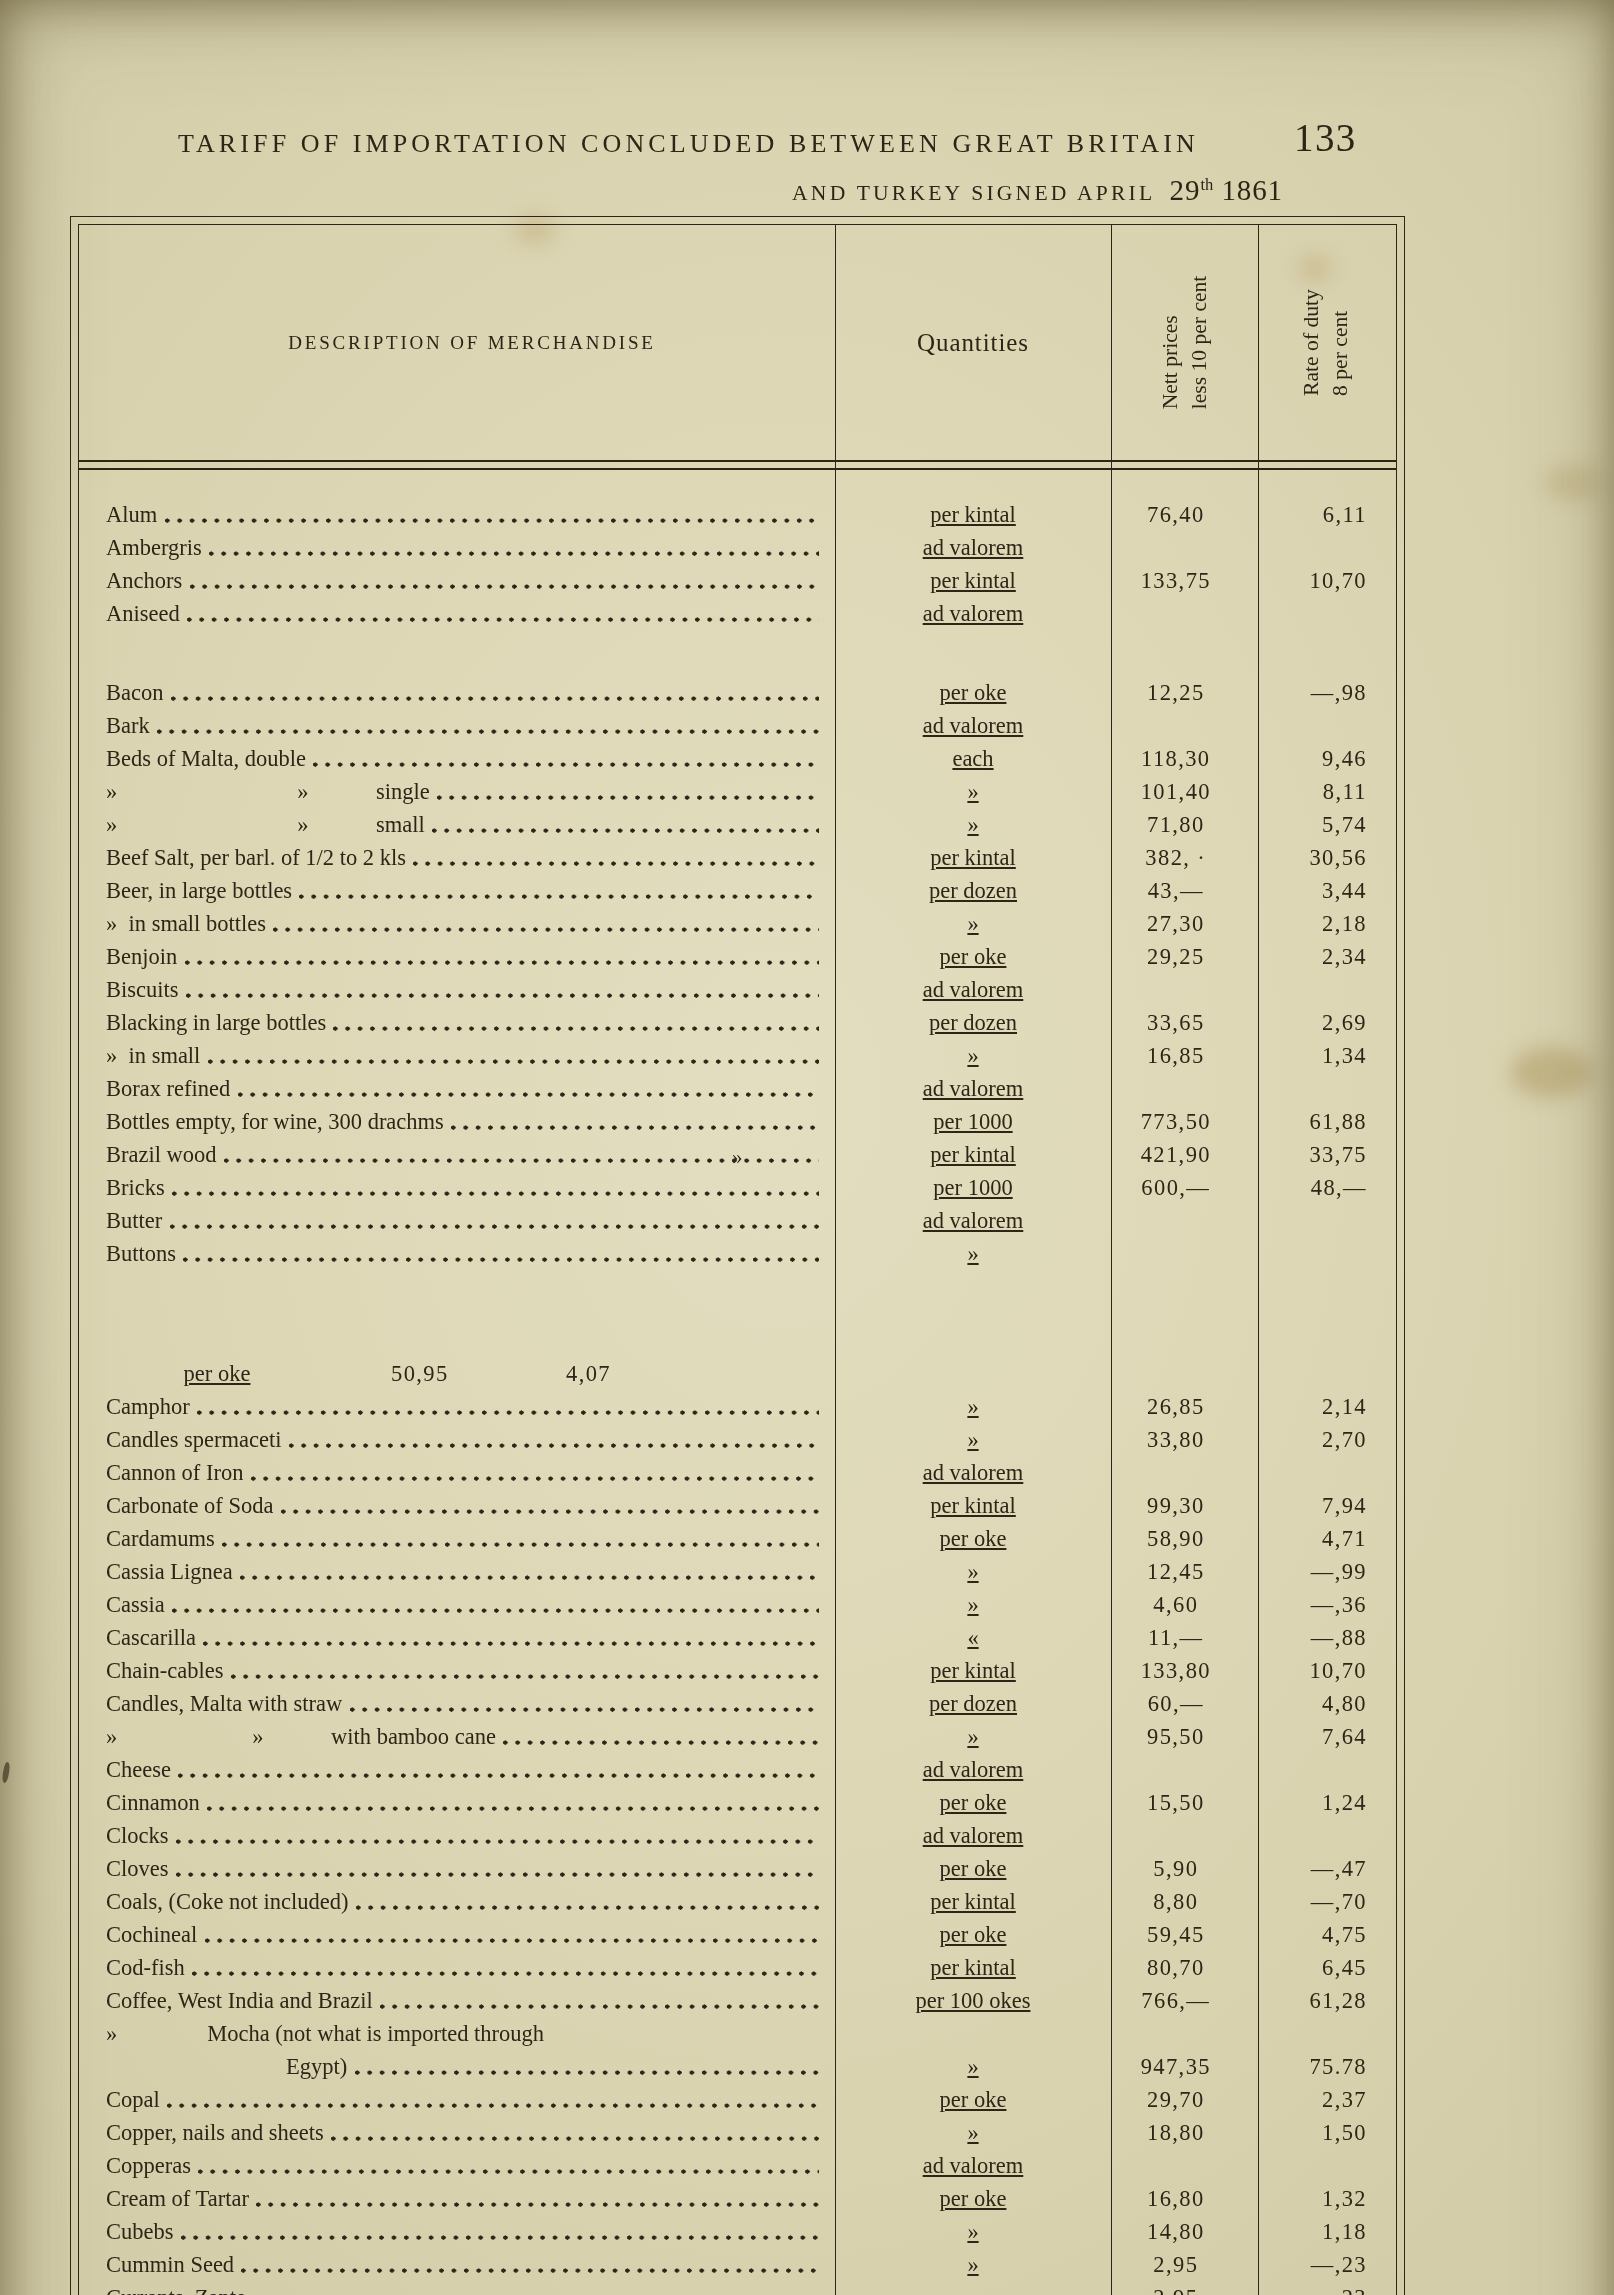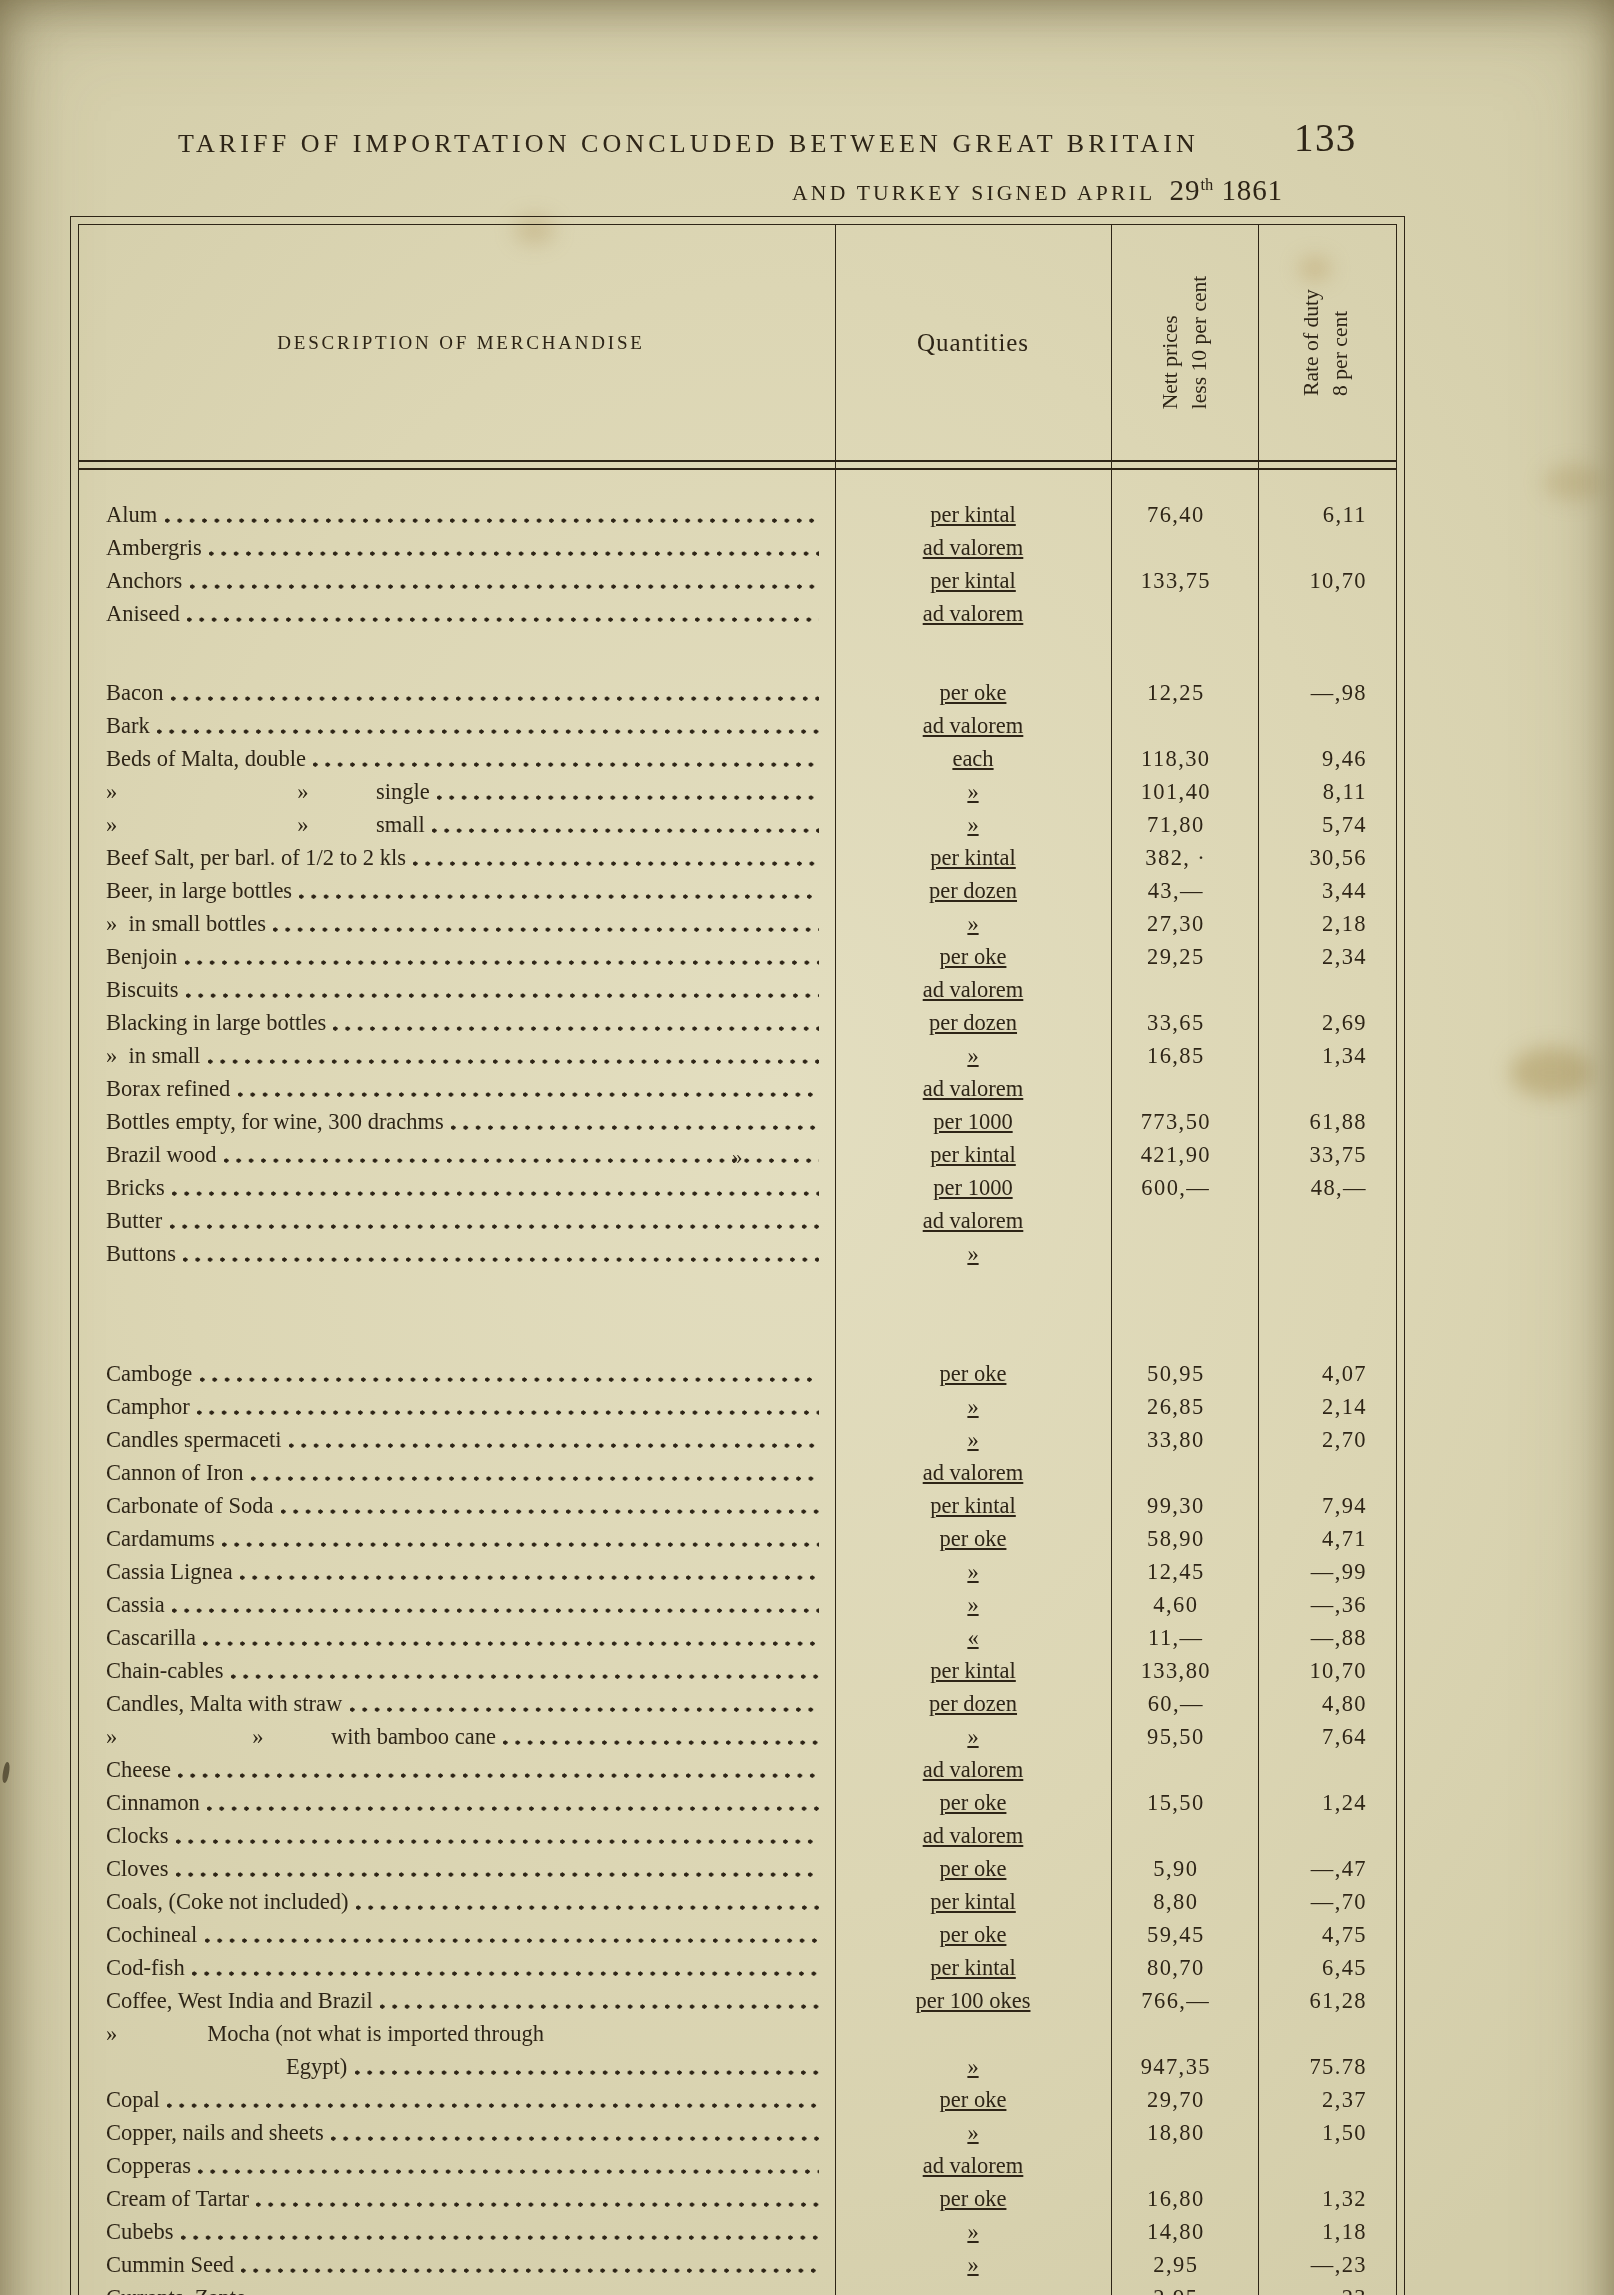--- a/index.html
+++ b/index.html
@@ -49,21 +49,21 @@
     border:1.8px solid var(--ink);box-sizing:border-box;
   }
   .table::before{ 
     content:"";position:absolute;inset:-8.7px;border:1.8px solid var(--ink);pointer-events:none;
   }
   .vline{position:absolute;top:0;bottom:0;width:1.4px;background:var(--ink);}
   .v1{left:756px;} .v2{left:1032px;} .v3{left:1179px;}
 
   .header-row{position:absolute;top:0;left:0;right:0;height:235px;}
   .hcell{position:absolute;top:0;height:100%;display:flex;align-items:center;justify-content:center;}
-  .h-desc{left:4px;width:756px;font-size:19px;letter-spacing:2.8px;}
+  .h-desc{left:15px;width:756px;font-size:19px;letter-spacing:2.8px;}
   .h-qty{left:756px;width:276px;font-size:25px;letter-spacing:0.9px;}
   .h-price{left:1032px;width:147px;}
   .h-rate{left:1179px;width:135px;}
   .rot{transform:rotate(-90deg);font-size:21.6px;line-height:28.5px;white-space:nowrap;text-align:left;}
   .hrule{position:absolute;left:0;right:0;height:1.8px;background:var(--ink);}
   .hr1{top:235px;} .hr2{top:243px;}
 
   
   .tbody{position:absolute;top:250px;left:0;right:0;padding-top:23px;}
   .row{display:flex;height:33px;align-items:center;font-size:22.5px;}
@@ -341,24 +341,20 @@
     <div class="c-desc">
       <span class="desc-text">Buttons</span>
       <span class="leader"></span>
     </div>
     <div class="c-qty">»</div>
     <div class="c-price"></div>
     <div class="c-rate"></div>
   </div>
 
   <div class="row gap2">
-    <div class="c-desc">
-      <span class="desc-text">Camboge</span>
-      <span class="leader"></span>
-    </div>
     <div class="c-qty">per oke</div>
     <div class="c-price">50,95</div>
     <div class="c-rate">4,07</div>
   </div>
 
   <div class="row">
     <div class="c-desc">
       <span class="desc-text">Camphor</span>
       <span class="leader"></span>
     </div>

